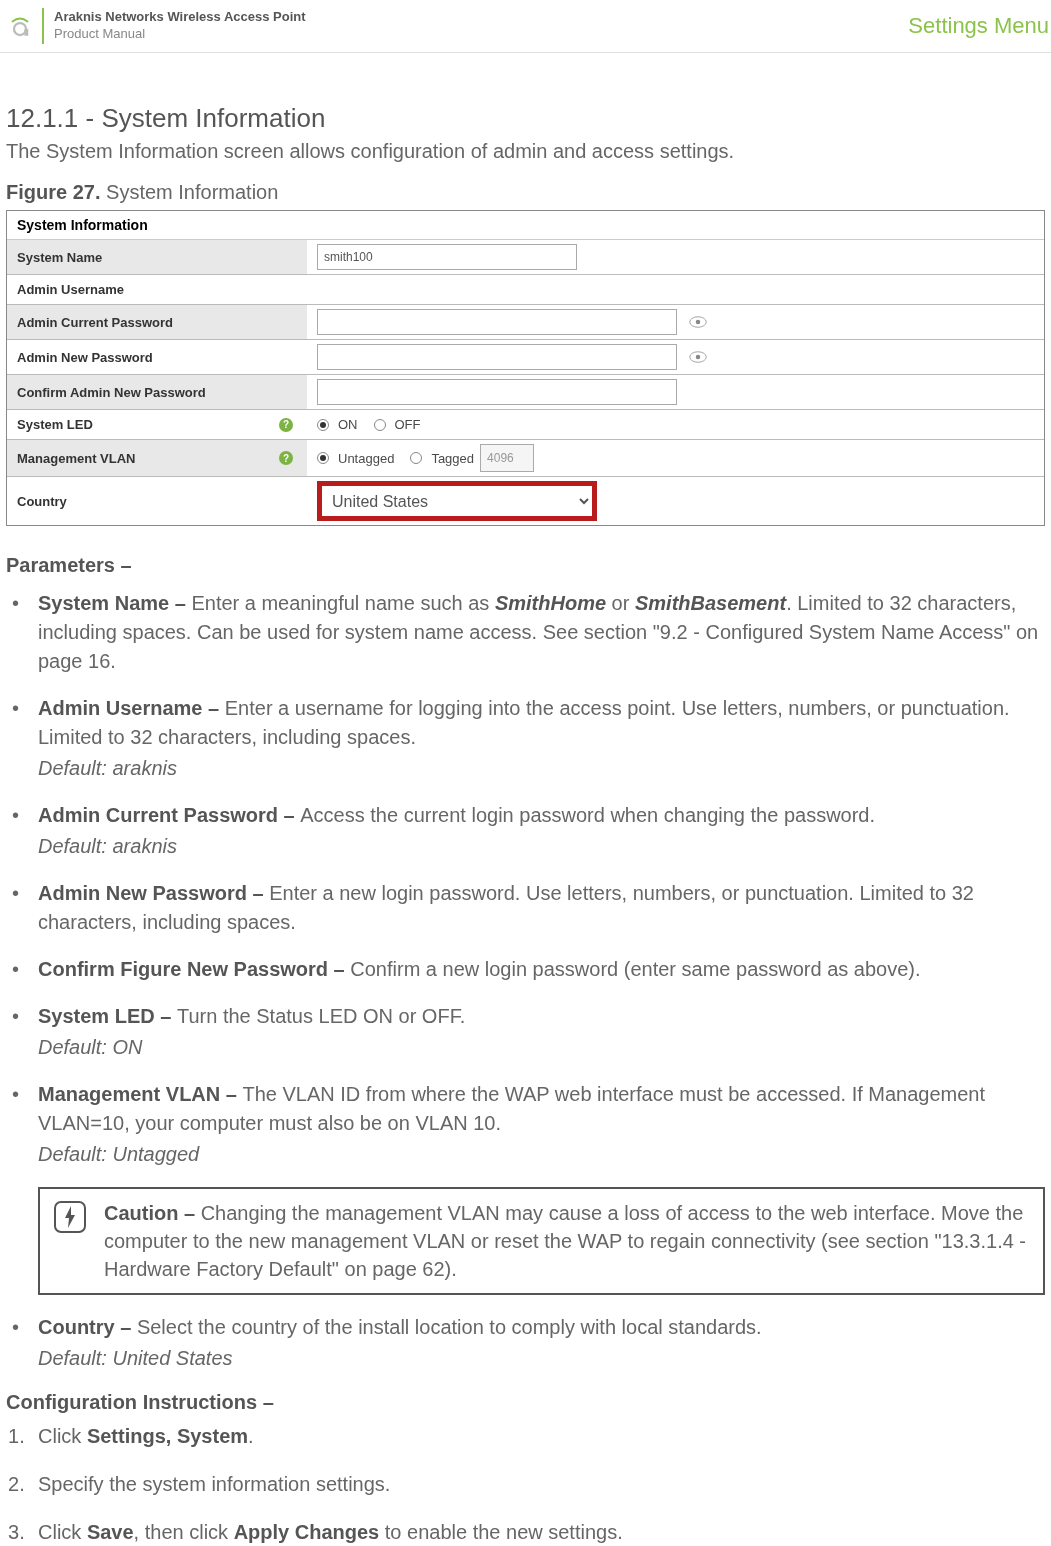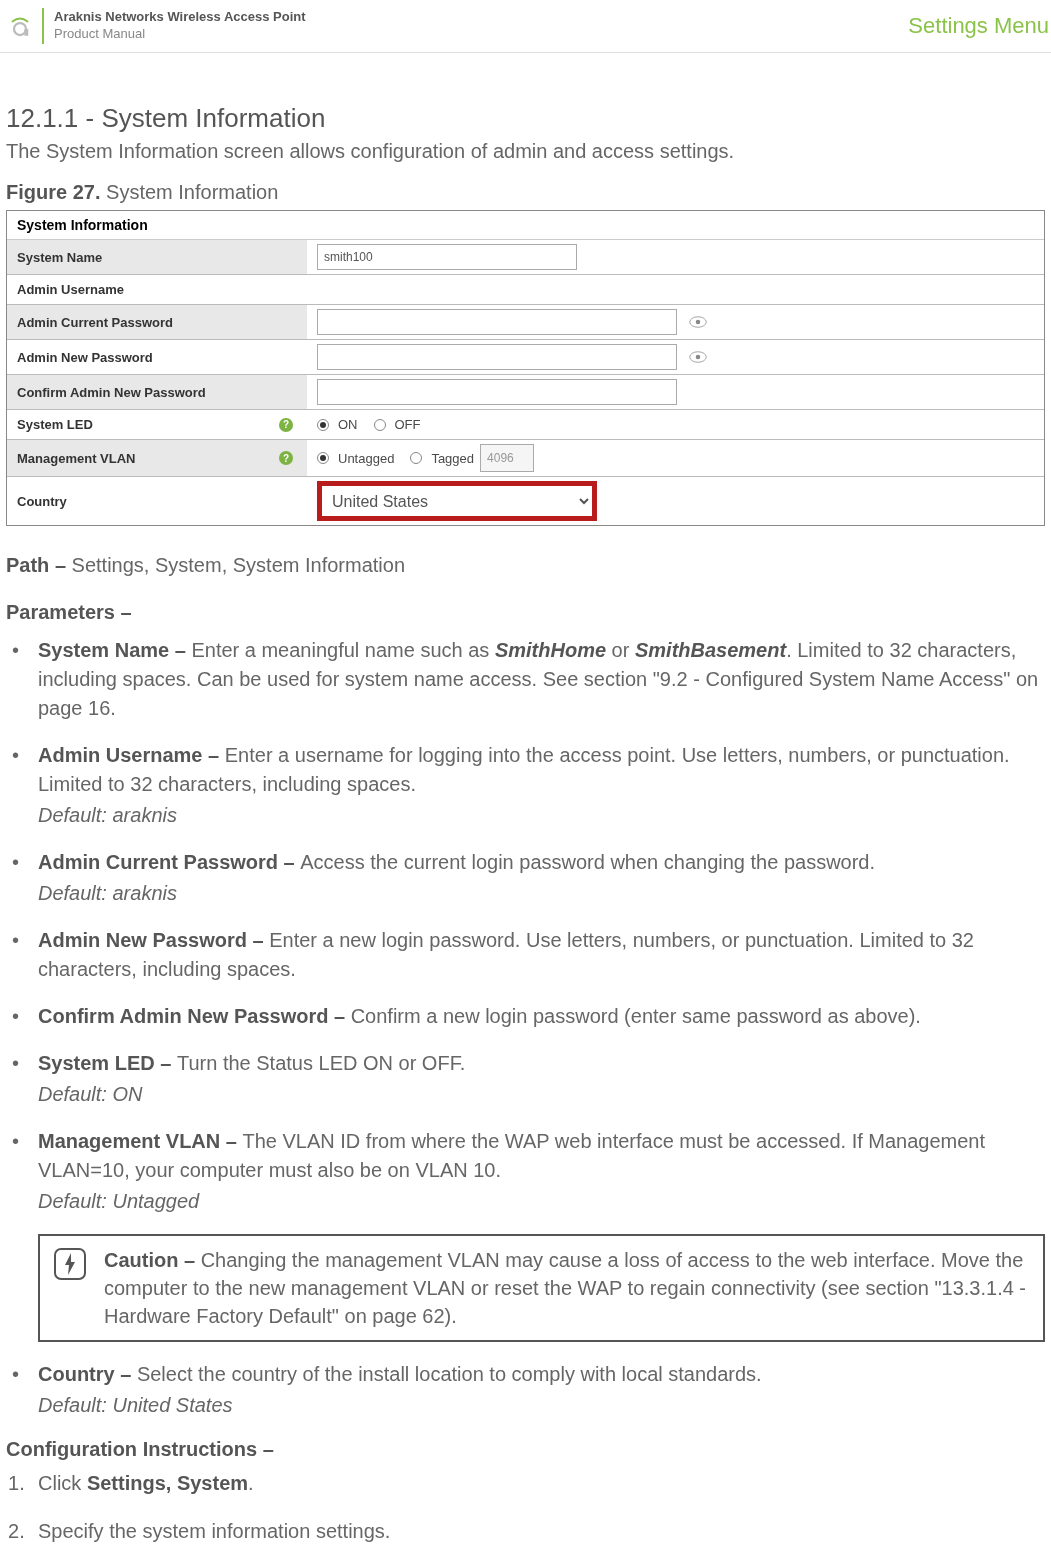--- a/index.html
+++ b/index.html
@@ -331,44 +331,40 @@
     <div class="ss-row">
       <div class="ss-label">Country</div>
       <div class="ss-value">
         <select class="ss-select">
           <option>United States</option>
         </select>
       </div>
     </div>
   </div>
 
-  <p class="path-line">
-    <b>Path –</b>
-    <span>Settings, System, System Information</span>
-  </p>
 
   <p class="params-header">Parameters –</p>
 
   <ul class="params">
     <li>
       <span class="label-bold">System Name – </span><span>Enter a meaningful name such as </span><span class="italic-bold">SmithHome</span><span> or </span><span class="italic-bold">SmithBasement</span><span>. Limited to 32 characters, including spaces. Can be used for system name access. See section "9.2 - Configured System Name Access" on page 16.</span>
     </li>
     <li>
       <span class="label-bold">Admin Username – </span><span>Enter a username for logging into the access point. Use letters, numbers, or punctuation. Limited to 32 characters, including spaces.</span>
       <span class="default-line">Default: araknis</span>
     </li>
     <li>
       <span class="label-bold">Admin Current Password – </span><span>Access the current login password when changing the password.</span>
       <span class="default-line">Default: araknis</span>
     </li>
     <li>
       <span class="label-bold">Admin New Password – </span><span>Enter a new login password. Use letters, numbers, or punctuation. Limited to 32 characters, including spaces.</span>
     </li>
     <li>
-      <span class="label-bold">Confirm Admin New Password – </span><span>Confirm a new login password (enter same password as above).</span>
+      <span class="label-bold">Confirm Figure New Password – </span><span>Confirm a new login password (enter same password as above).</span>
     </li>
     <li>
       <span class="label-bold">System LED – </span><span>Turn the Status LED ON or OFF.</span>
       <span class="default-line">Default: ON</span>
     </li>
     <li>
       <span class="label-bold">Management VLAN – </span><span>The VLAN ID from where the WAP web interface must be accessed. If Management VLAN=10, your computer must also be on VLAN 10.</span>
       <span class="default-line">Default: Untagged</span>
     </li>
   </ul>

